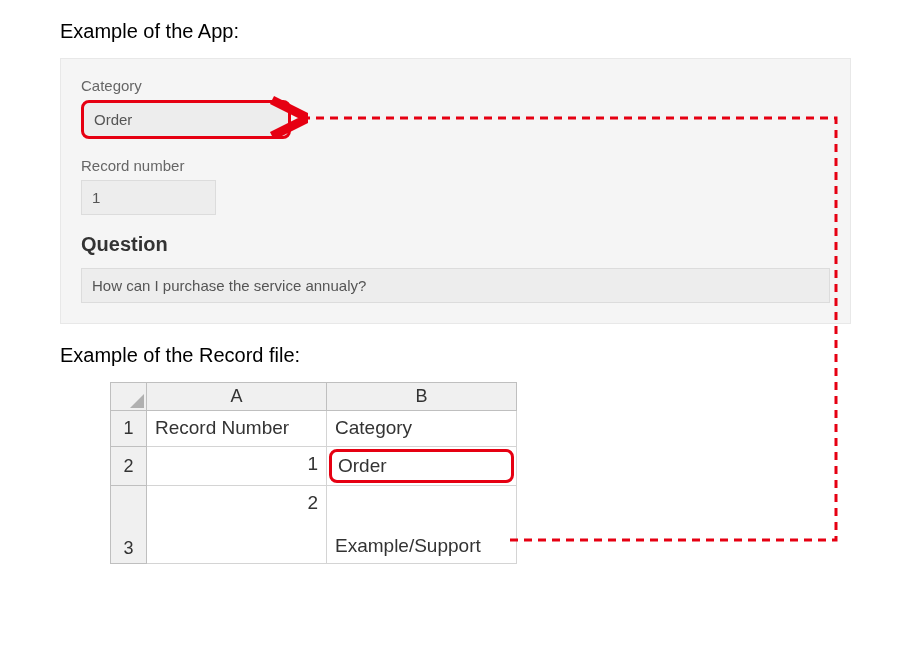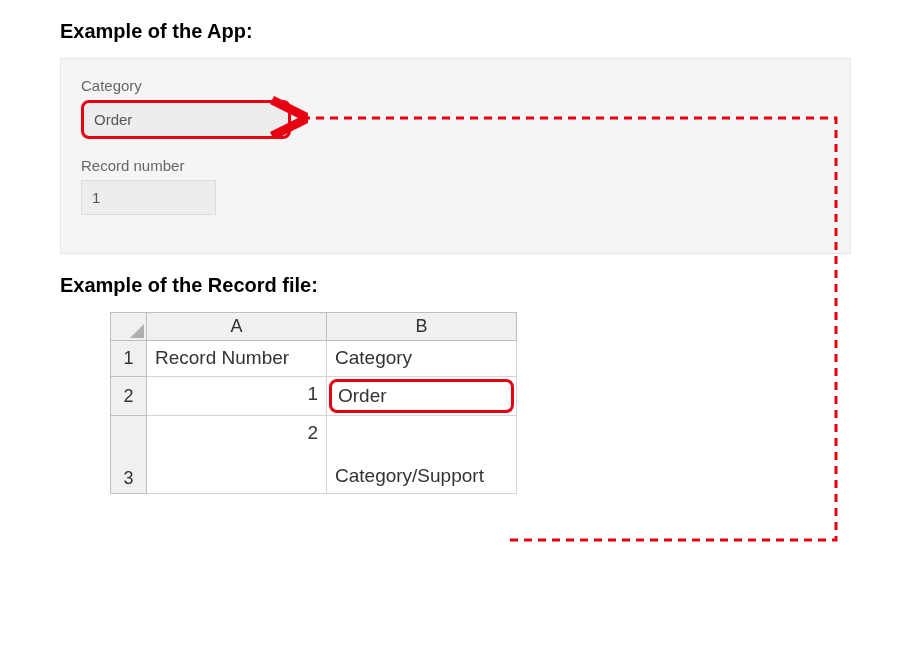--- a/index.html
+++ b/index.html
@@ -10,21 +10,21 @@
     body {
       font-family: Arial, Helvetica, sans-serif;
       width: 911px;
       height: 667px;
       background: #fff;
       padding: 20px 60px;
       position: relative;
     }
     .section-heading {
       font-size: 20px;
-      font-weight: bold;
+      font-weight: normal;
       color: #000;
       margin-bottom: 15px;
     }
     .app-panel {
       background: #f5f5f5;
       border: 1px solid #e8e8e8;
       padding: 18px 20px 20px 20px;
       margin-bottom: 20px;
       position: relative;
     }
@@ -139,20 +139,24 @@
 
 <div class="app-panel">
   <div class="field-block">
     <div class="field-label">Category</div>
     <div class="field-input category">Order</div>
   </div>
   <div class="field-block">
     <div class="field-label">Record number</div>
     <div class="field-input record">1</div>
   </div>
+  <div>
+    <div class="question-heading">Question</div>
+    <div class="field-input question">How can I purchase the service annualy?</div>
+  </div>
 </div>
 
 <h2 class="section-heading">Example of the Record file:</h2>
 
 <div class="excel-container">
   <table class="excel-table">
     <tbody>
         <tr>
       <th class="corner">
             <div class="corner-tri"></div>
@@ -168,21 +172,21 @@
     <tr class="row-normal">
       <td class="rowhdr">2</td>
       <td class="cell right">1</td>
       <td class="cell left">
             <span class="highlight-cell">Order</span>
           </td>
     </tr>
     <tr class="row-tall">
       <td class="rowhdr" style="vertical-align: bottom; padding-bottom: 4px;">3</td>
       <td class="cell right">2</td>
-      <td class="cell left" style="vertical-align: bottom;">Category/Support</td>
+      <td class="cell left" style="vertical-align: bottom;">Example/Support</td>
     </tr>
   </tbody>
     </table>
 </div>
 
 <svg class="arrow-overlay" width="911" height="667">
   <defs>
     <marker id="arrowhead" markerWidth="14" markerHeight="14" refX="2" refY="6" orient="auto">
       <path d="M12,0 L0,6 L12,12" fill="none" stroke="#e60012" stroke-width="3"></path>
     </marker>

